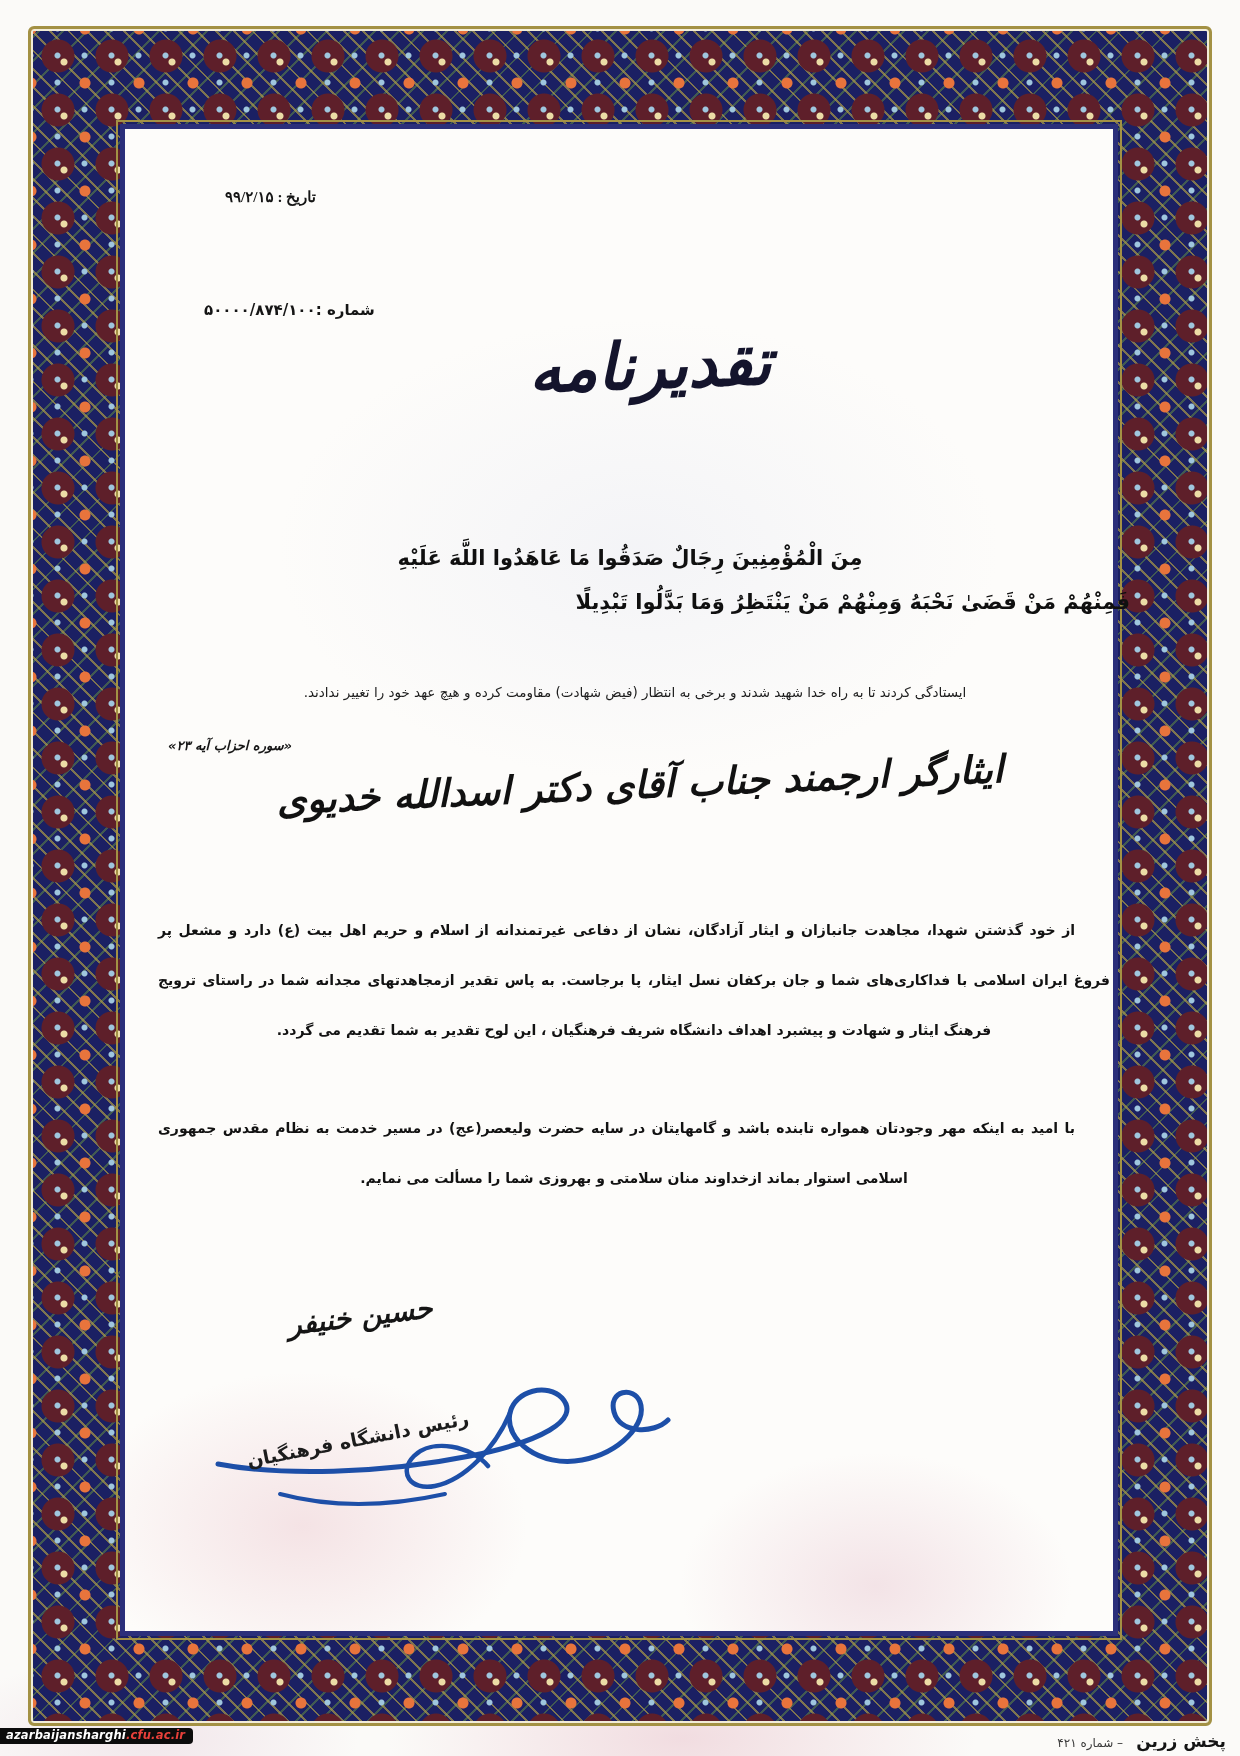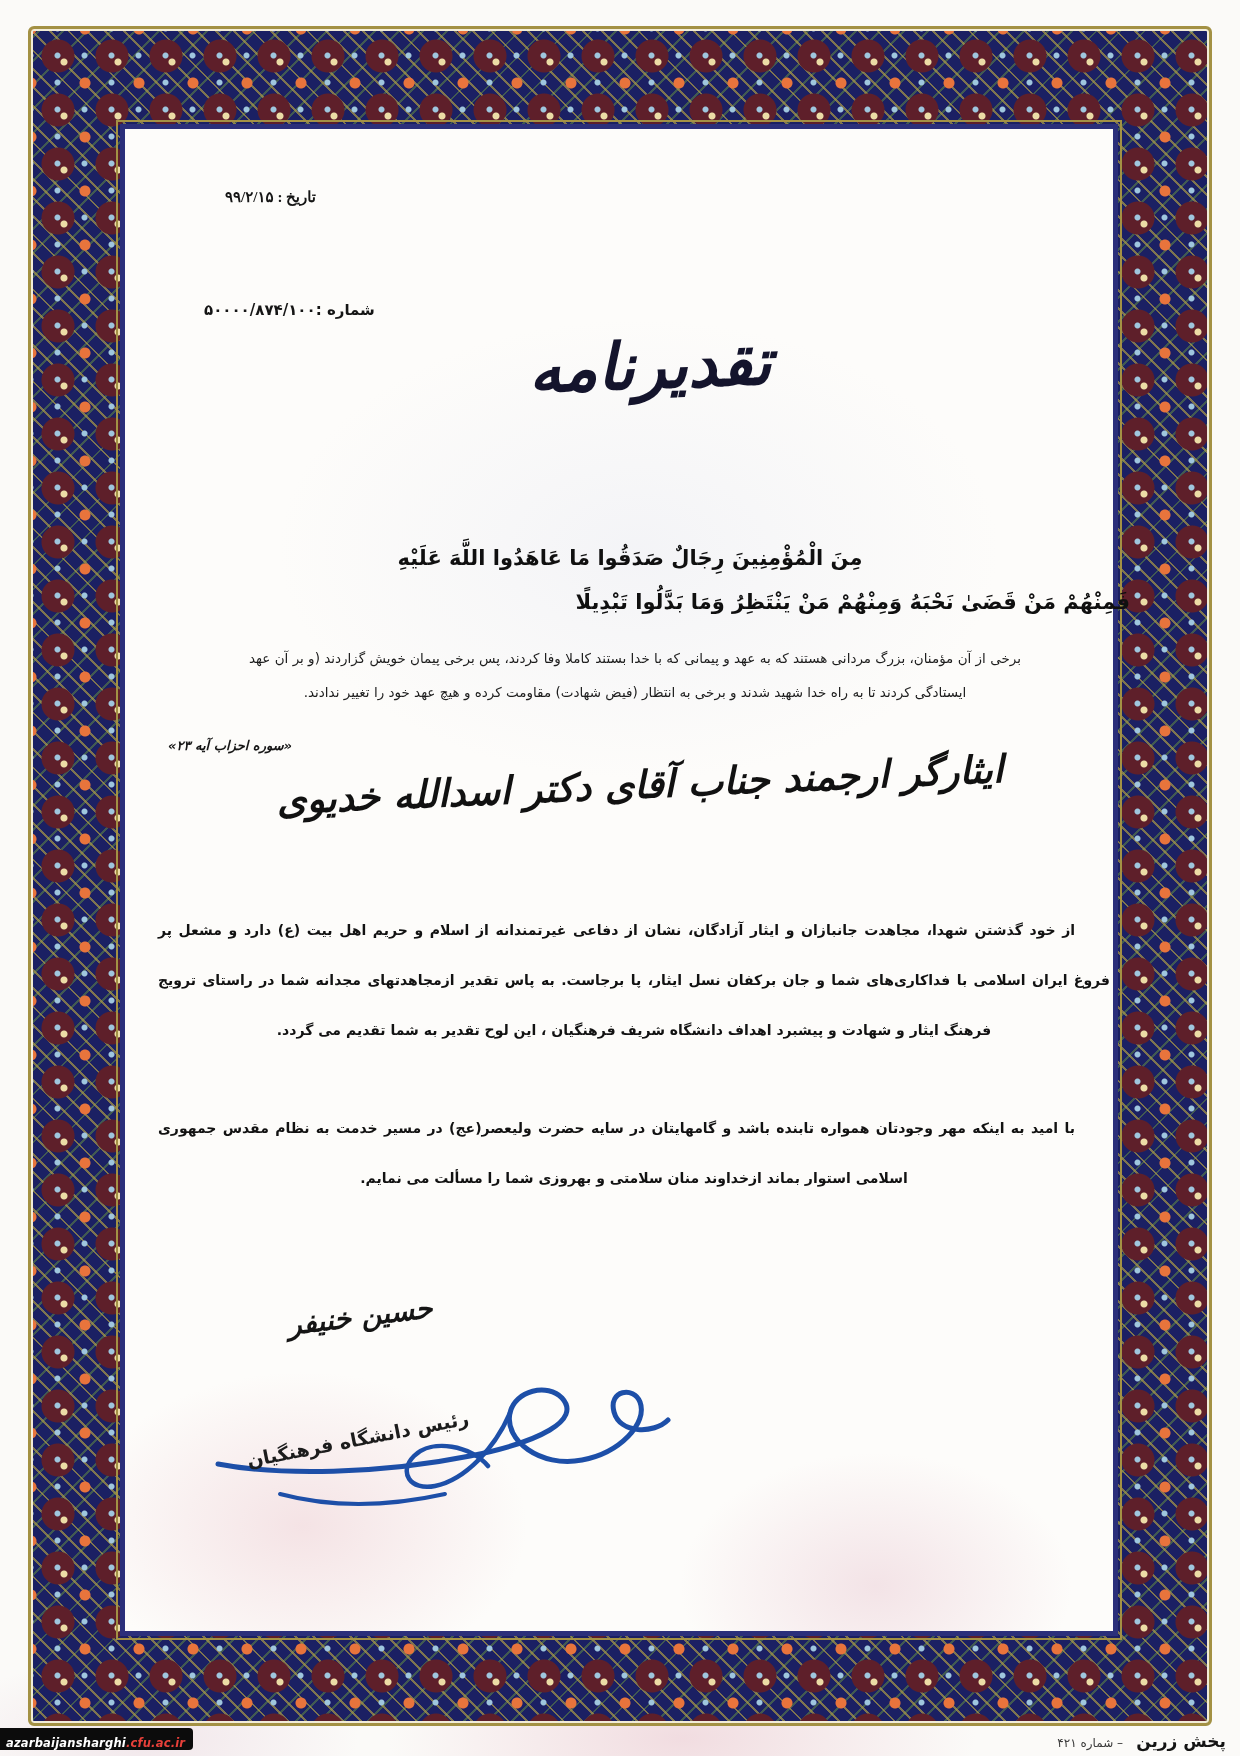--- a/index.html
+++ b/index.html
@@ -71,22 +71,22 @@
     left:250px;top:1300px;width:220px;text-align:center;
     font-family:"DejaVu Serif",serif;font-style:italic;font-weight:700;
     font-size:28px;transform:rotate(-7deg);
   }
   .sig-svg{position:absolute;left:210px;top:1368px;width:470px;height:150px;}
   .sig-title{
     left:245px;top:1428px;font-size:19px;font-weight:600;color:#1c1c1c;
     transform:rotate(-11deg);letter-spacing:1px;
   }
   .footer-band{
-    position:absolute;left:0;top:1728px;height:22px;background:#0c0c0c;
-    display:flex;align-items:flex-end;padding:0 8px 0 6px;border-radius:0 4px 4px 0;
+    position:absolute;left:0;top:1728px;height:16px;background:#0c0c0c;
+    display:flex;align-items:flex-start;padding:0 8px 0 6px;border-radius:0 4px 4px 0;
   }
   .footer-band span{font-style:italic;font-weight:700;font-size:11.5px;letter-spacing:.2px;}
   .site-name{color:#ffffff;}
   .site-domain{color:#e8403a;}
   .footer-right{right:14px;top:1731px;direction:rtl;white-space:nowrap;}
   .publisher{font-weight:700;font-size:17px;color:#141414;}
   .serial{font-size:12px;color:#3a3a3a;margin-right:8px;}
 </style>
 </head>
 <body>
@@ -96,21 +96,20 @@
   <div class="band"></div>
   <div class="sheet"></div>
 
   <div class="t meta meta-date">تاریخ : ۹۹/۲/۱۵</div>
   <div class="t meta meta-number">شماره :۵۰۰۰۰/۸۷۴/۱۰۰</div>
 
   <div class="t doc-title">تقدیرنامه</div>
 
   <div class="t verse verse-1">مِنَ الْمُؤْمِنِينَ رِجَالٌ صَدَقُوا مَا عَاهَدُوا اللَّهَ عَلَيْهِ</div>
   <div class="t verse verse-2">فَمِنْهُمْ مَنْ قَضَىٰ نَحْبَهُ وَمِنْهُمْ مَنْ يَنْتَظِرُ وَمَا بَدَّلُوا تَبْدِيلًا</div>
-  <div class="t trans trans-1">برخی از آن مؤمنان، بزرگ مردانی هستند که به عهد و پیمانی که با خدا بستند کاملا وفا کردند، پس برخی پیمان خویش گزاردند (و بر آن عهد</div>
   <div class="t trans trans-2">ایستادگی کردند تا به راه خدا شهید شدند و برخی به انتظار (فیض شهادت) مقاومت کرده و هیچ عهد خود را تغییر ندادند.</div>
   <div class="t citation">«سوره احزاب آیه ۲۳»</div>
 
   <div class="t addressee">ایثارگر ارجمند جناب آقای دکتر اسدالله خدیوی</div>
 
   <div class="t para para-1">از خود گذشتن شهدا، مجاهدت جانبازان و ایثار آزادگان، نشان از دفاعی غیرتمندانه از اسلام و حریم اهل بیت (ع) دارد و مشعل پر فروغ ایران اسلامی با فداکاری‌های شما و جان برکفان نسل ایثار، پا برجاست. به پاس تقدیر ازمجاهدتهای مجدانه شما در راستای ترویج فرهنگ ایثار و شهادت و پیشبرد اهداف دانشگاه شریف فرهنگیان ، این لوح تقدیر به شما تقدیم می گردد.</div>
   <div class="t para para-2">با امید به اینکه مهر وجودتان همواره تابنده باشد و گامهایتان در سایه حضرت ولیعصر(عج) در مسیر خدمت به نظام مقدس جمهوری اسلامی استوار بماند ازخداوند منان سلامتی و بهروزی شما را مسألت می نمایم.</div>
 
   <div class="t sig-name">حسین خنیفر</div>
 

